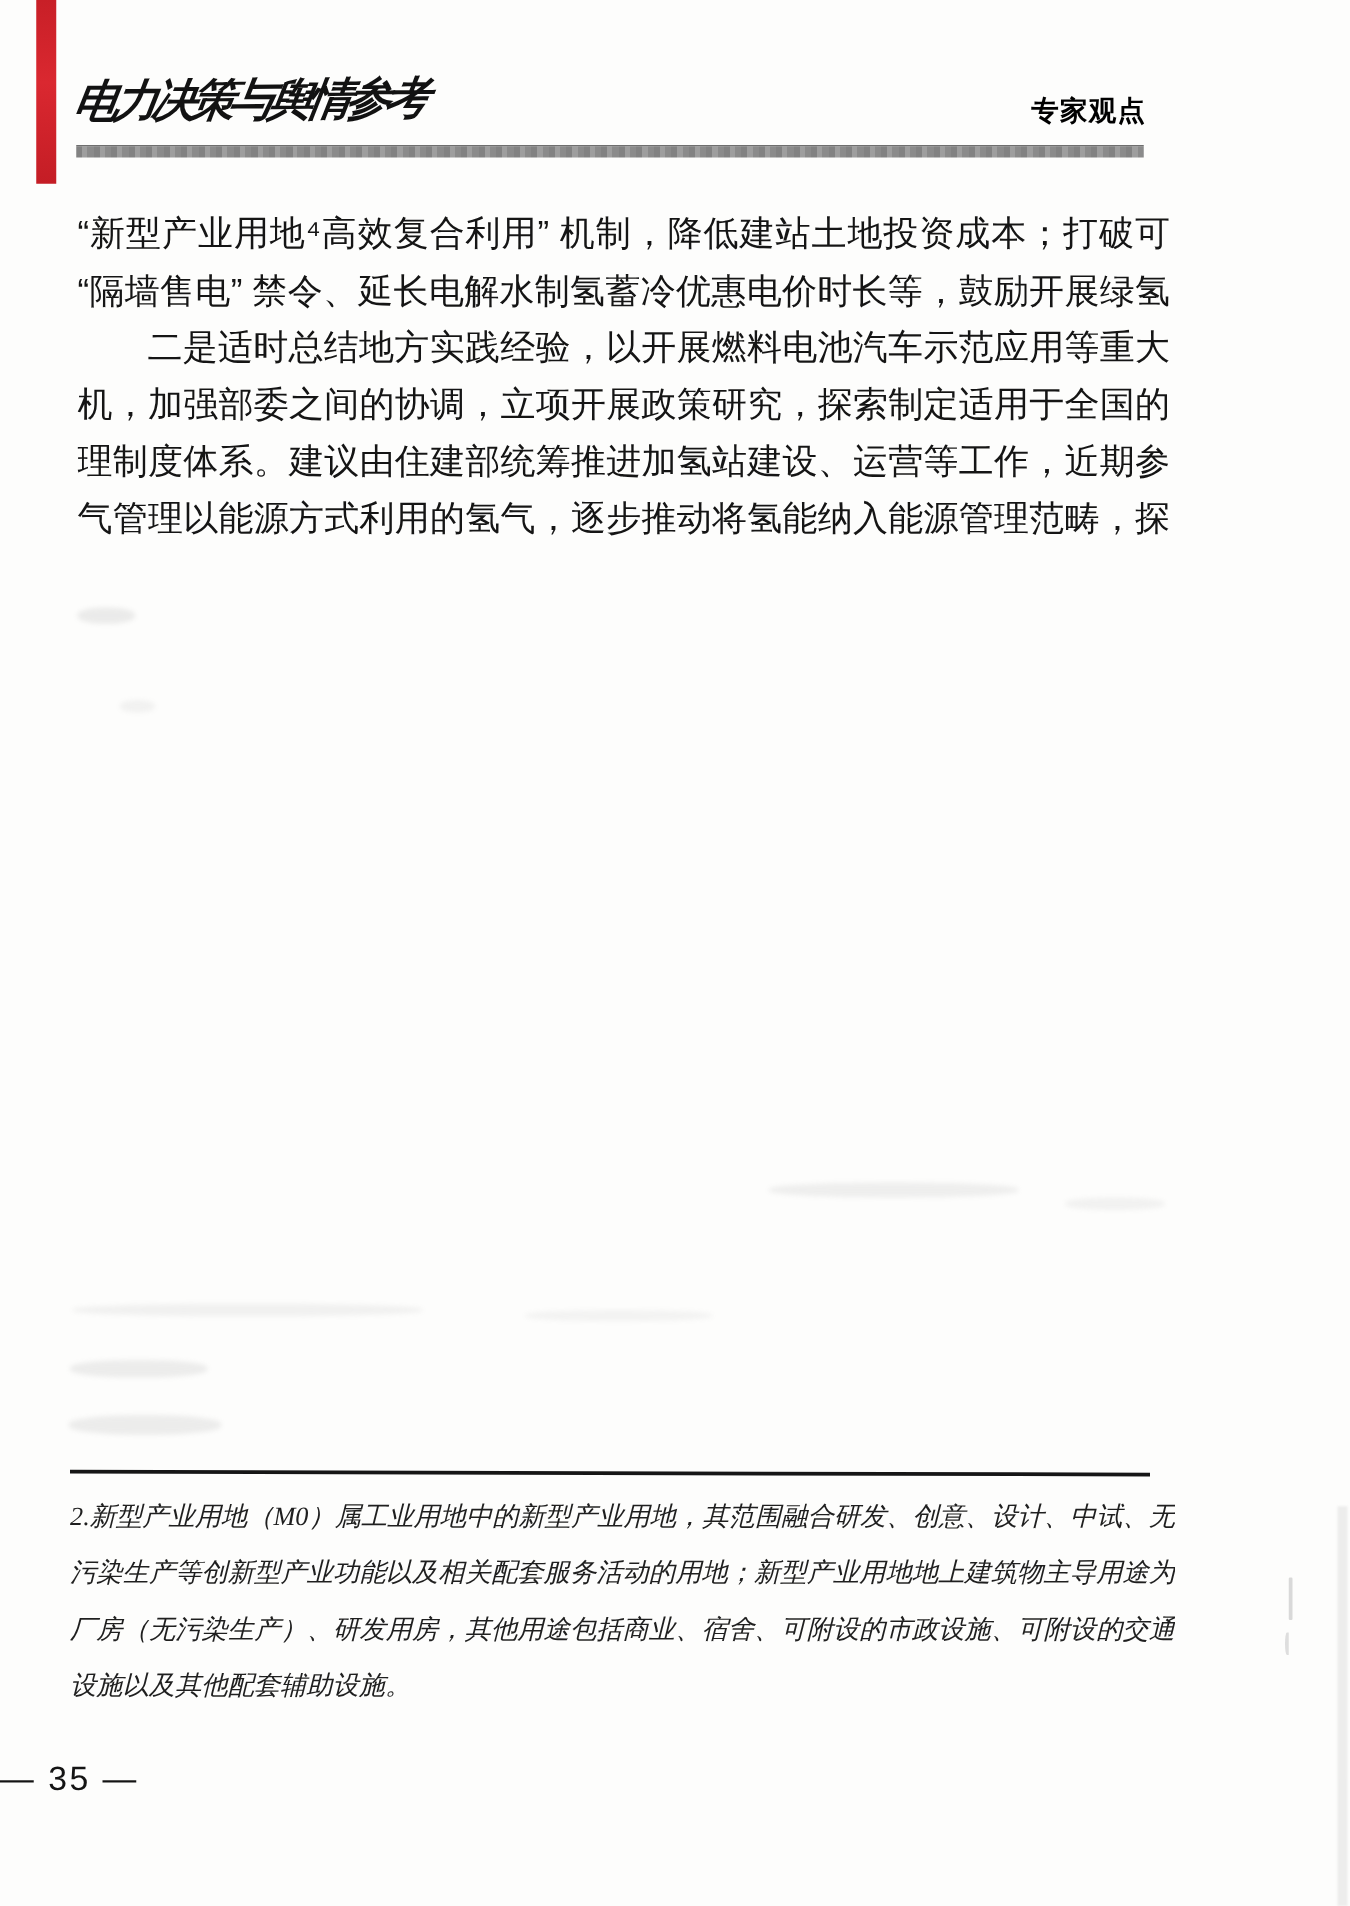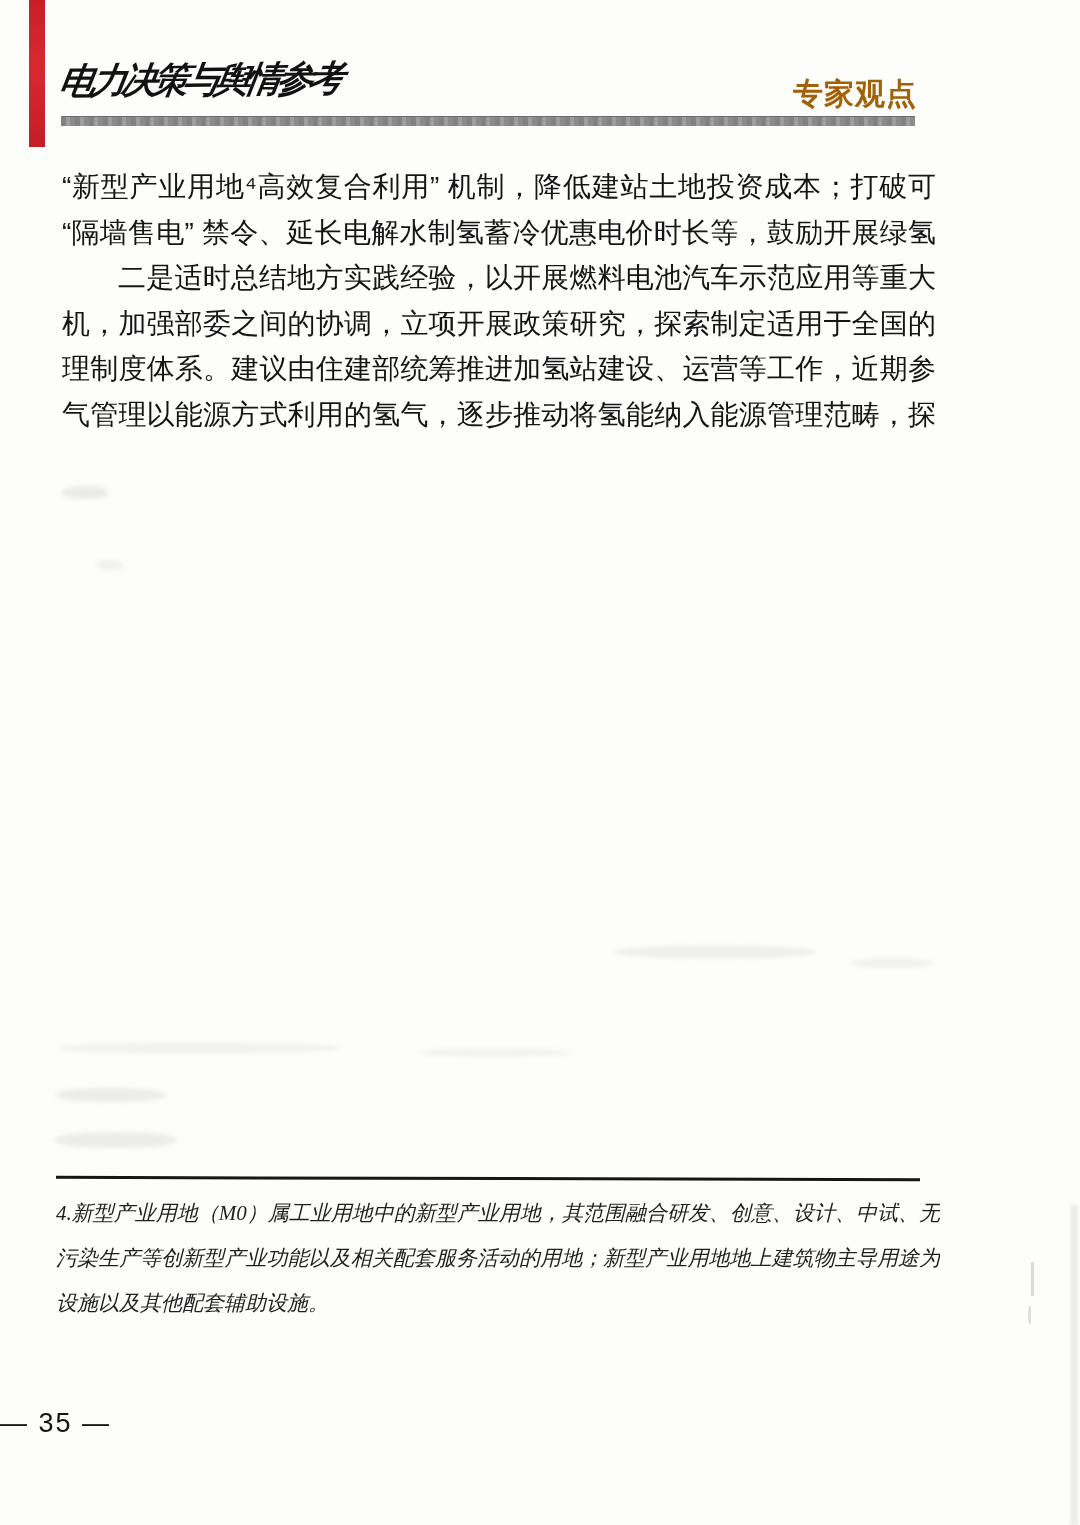--- a/index.html
+++ b/index.html
@@ -7,22 +7,22 @@
         font-family:"Liberation Sans",sans-serif;color:#1c1c1c;}
 
   
   .red-bar{position:absolute;left:29px;top:0;width:16px;height:147px;
            background:linear-gradient(180deg,#c81f27 0%,#da2830 45%,#c41d25 100%);}
 
   
   .logo{position:absolute;left:60px;top:56px;font-size:36px;font-weight:bold;font-style:italic;
         letter-spacing:-5px;color:#121212;transform:skewX(-9deg) rotate(-0.6deg);
         font-family:"DejaVu Serif",cursive;white-space:nowrap;}
-  .section{position:absolute;right:163px;top:74px;font-size:30px;font-weight:bold;
-           letter-spacing:1px;color:#a16207;}
+  .section{position:absolute;right:163px;top:74px;font-size:22px;font-weight:bold;
+           letter-spacing:1px;color:#000000;}
   .divider{position:absolute;left:61px;top:116px;width:854px;height:9px;
            border-top:1px solid #6e6e6e;
            background:repeating-linear-gradient(90deg,#828282 0 5px,#9e9e9e 5px 9px,#8b8b8b 9px 14px);}
 
   
   .article{position:absolute;left:62px;top:164px;width:874px;font-size:28px;
            line-height:45.5px;color:#151515;}
   .article .line{height:45.5px;overflow:hidden;text-align:justify;}
   .article .jfull{text-align-last:justify;}
   .article .indent{text-indent:56px;}
@@ -87,20 +87,21 @@
   <div class="sm sm5"></div>
   <div class="sm sm6"></div>
   <div class="sm sm7"></div>
   <div class="sm sm8"></div>
   <div class="sm edgeband"></div>
   <div class="sm tick1"></div>
   <div class="sm tick2"></div>
 
   <div class="fnrule"></div>
   <div class="footnote">
-    <div class="line jfull">4.新型产业用地（M0）属工业用地中的新型产业用地，其范围融合研发、创意、设计、中试、无</div>
+    <div class="line jfull">2.新型产业用地（M0）属工业用地中的新型产业用地，其范围融合研发、创意、设计、中试、无</div>
     <div class="line jfull">污染生产等创新型产业功能以及相关配套服务活动的用地；新型产业用地地上建筑物主导用途为</div>
+    <div class="line jfull">厂房（无污染生产）、研发用房，其他用途包括商业、宿舍、可附设的市政设施、可附设的交通</div>
     <div class="line last">设施以及其他配套辅助设施。</div>
   </div>
 
   <div class="pageno">— 35 —</div>
 
 </div>
 
 </body></html>

